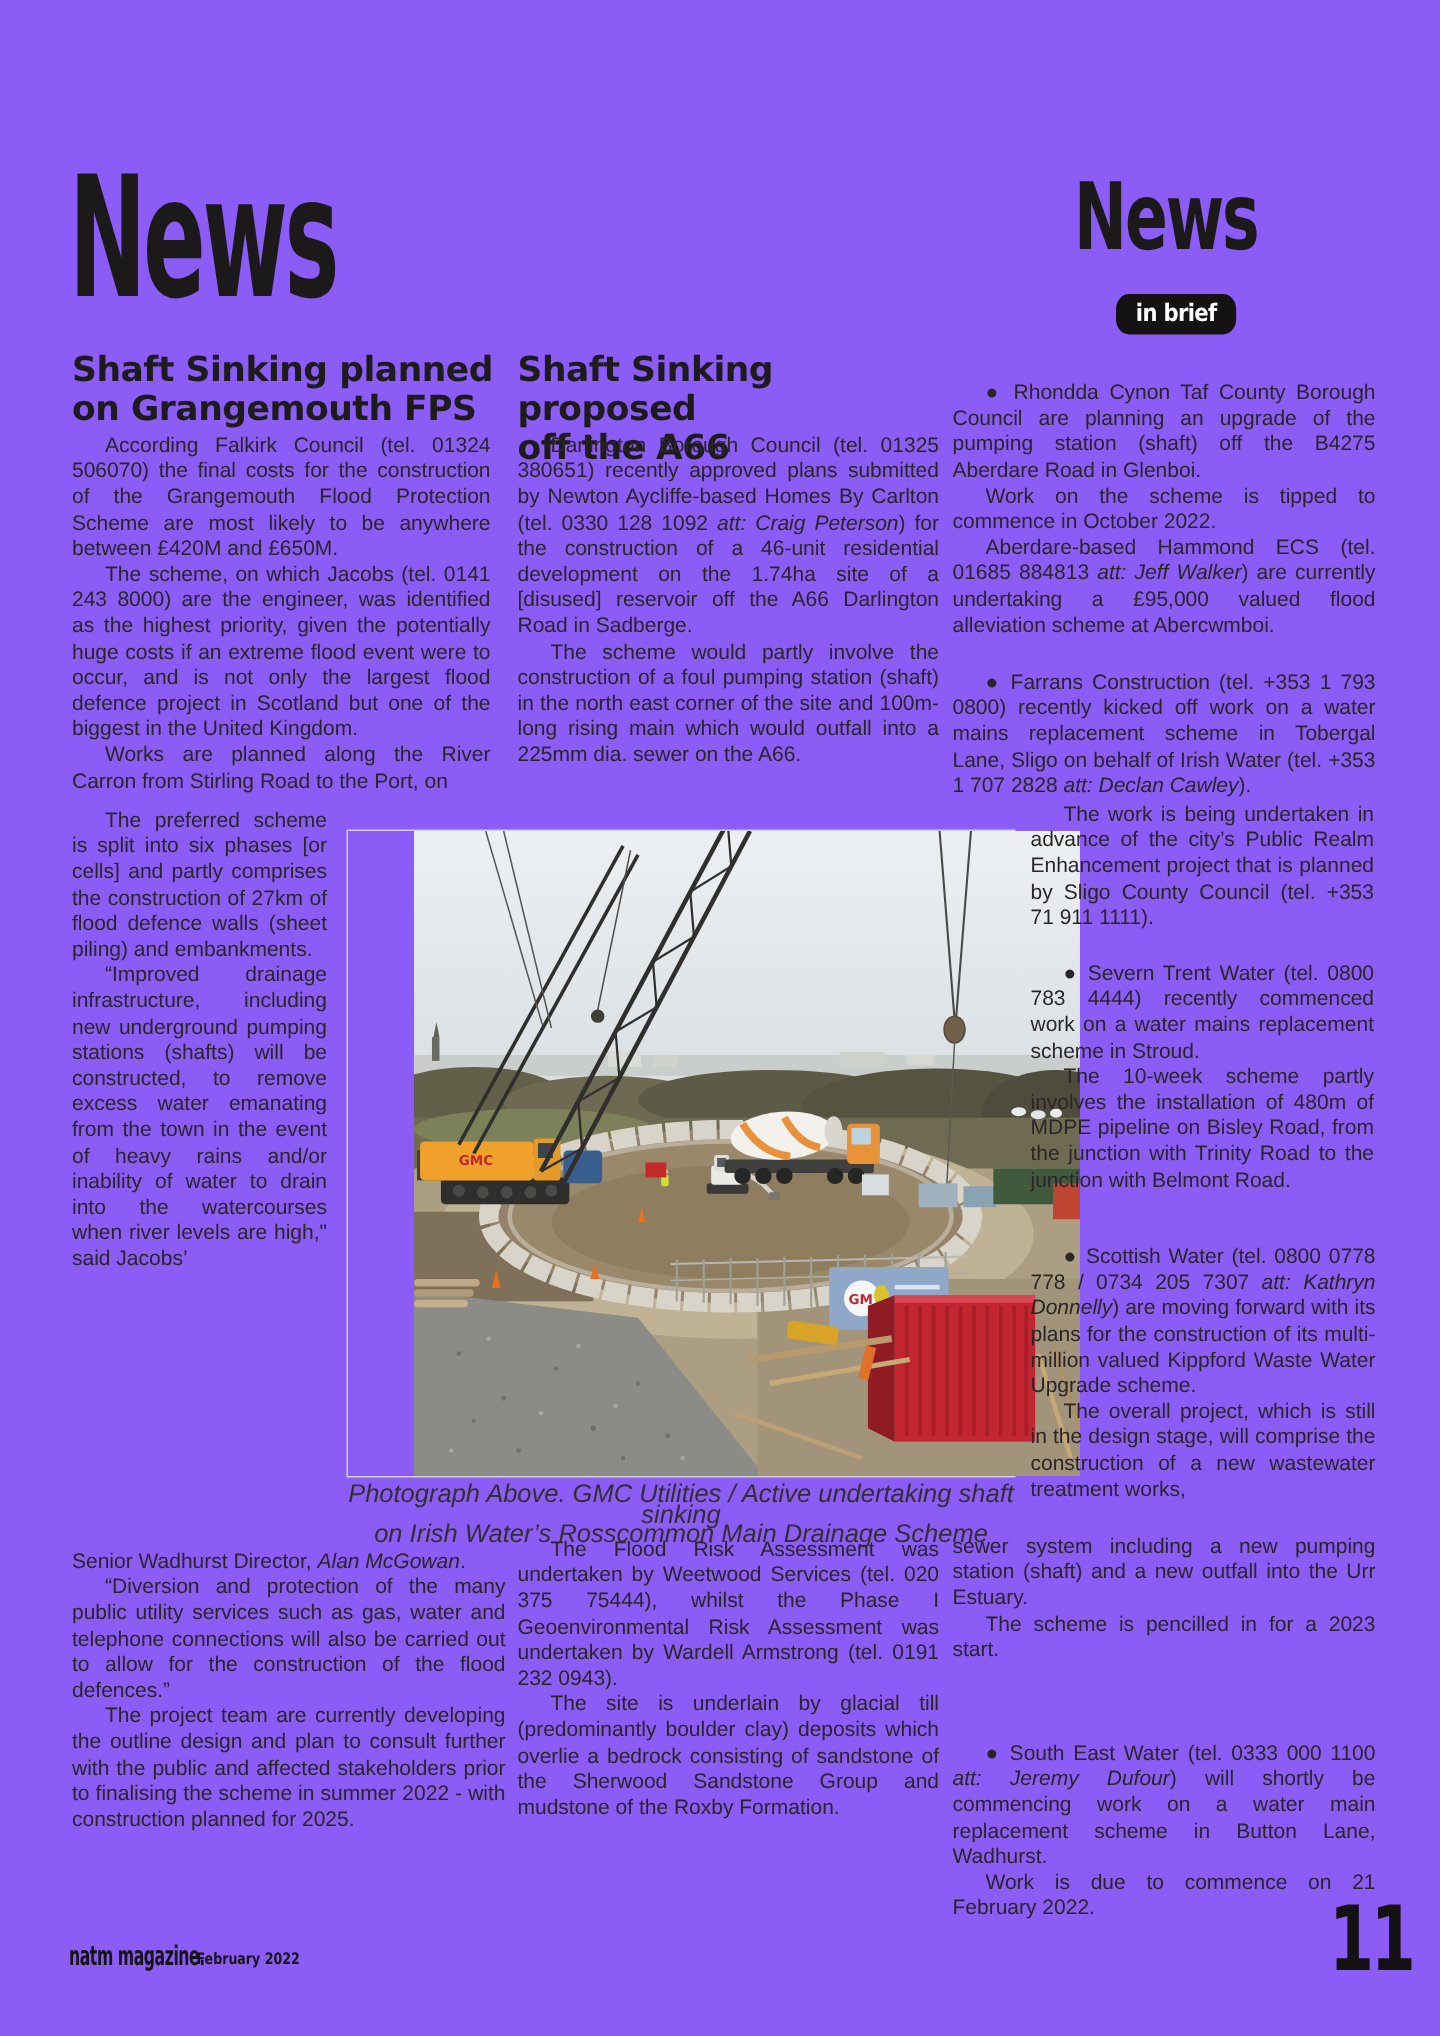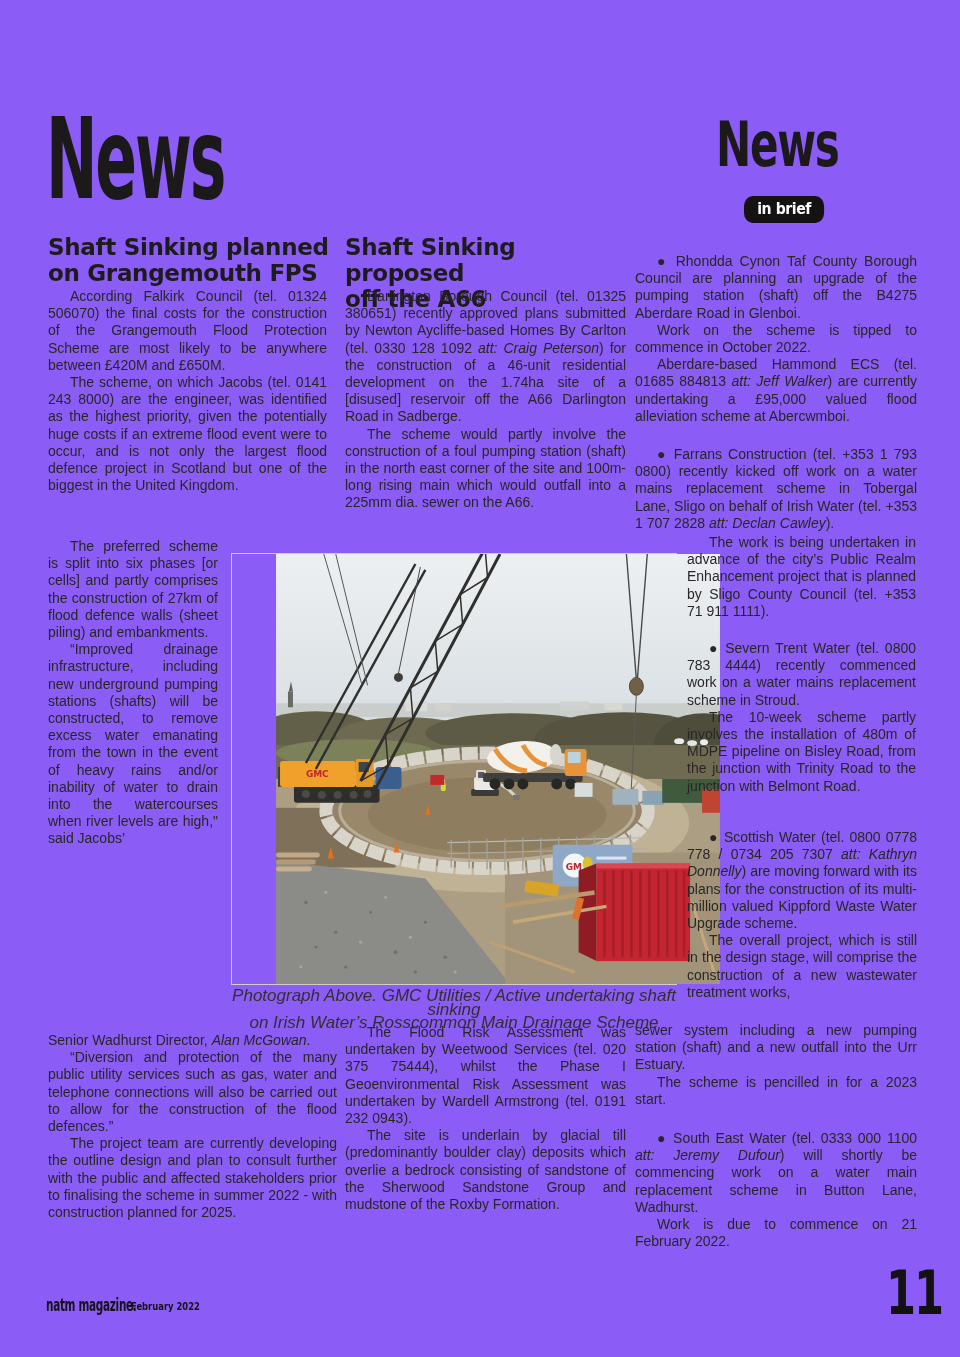--- a/index.html
+++ b/index.html
@@ -43,20 +43,21 @@
 
   <div class="abs news-big" id="news-left">News</div>
   <div class="abs news-big" id="news-right">News</div>
   <div class="abs pill">in brief</div>
 
   <div class="abs h2" style="left:48px;top:234px;width:285px;">Shaft Sinking planned
 on Grangemouth FPS</div>
   <div class="abs body" style="left:48px;top:288px;width:279px;">
     <p>According Falkirk Council (tel. 01324 506070) the final costs for the construction of the Grangemouth Flood Protection Scheme are most likely to be anywhere between £420M and £650M.</p>
     <p>The scheme, on which Jacobs (tel. 0141 243 8000) are the engineer, was identified as the highest priority, given the potentially huge costs if an extreme flood event were to occur, and is not only the largest flood defence project in Scotland but one of the biggest in the United Kingdom.</p>
+    <p>Works are planned along the River Carron from Stirling Road to the Port, on</p>
   </div>
   <div class="abs body" style="left:48px;top:538px;width:170px;">
     <p>The preferred scheme is split into six phases [or cells] and partly comprises the construction of 27km of flood defence walls (sheet piling) and embankments.</p>
     <p>“Improved drainage infrastructure, including new underground pumping stations (shafts) will be constructed, to remove excess water emanating from the town in the event of heavy rains and/or inability of water to drain into the watercourses when river levels are high," said Jacobs’</p>
   </div>
   <div class="abs body" style="left:48px;top:1032px;width:289px;">
     <p class="noindent"><span>Senior Wadhurst Director, </span><i>Alan McGowan</i><span>.</span></p>
     <p>“Diversion and protection of the many public utility services such as gas, water and telephone connections will also be carried out to allow for the construction of the flood defences.”</p>
     <p>The project team are currently developing the outline design and plan to consult further with the public and affected stakeholders prior to finalising the scheme in summer 2022 - with construction planned for 2025.</p>
   </div>
@@ -296,21 +297,21 @@
     <p>The 10-week scheme partly involves the installation of 480m of MDPE pipeline on Bisley Road, from the junction with Trinity Road to the junction with Belmont Road.</p>
   </div>
   <div class="abs body" style="left:687px;top:829px;width:230px;">
     <p><span>● Scottish Water (tel. 0800 0778 778 / 0734 205 7307 </span><i>att: Kathryn Donnelly</i><span>) are moving forward with its plans for the construction of its multi-million valued Kippford Waste Water Upgrade scheme.</span></p>
     <p>The overall project, which is still in the design stage, will comprise the construction of a new wastewater treatment works,</p>
   </div>
   <div class="abs body" style="left:635px;top:1022px;width:282px;">
     <p class="noindent">sewer system including a new pumping station (shaft) and a new outfall into the Urr Estuary.</p>
     <p>The scheme is pencilled in for a 2023 start.</p>
   </div>
-  <div class="abs body" style="left:635px;top:1130px;width:282px;">
+  <div class="abs body" style="left:635px;top:1160px;width:282px;">
     <p><span>● South East Water (tel. 0333 000 1100 </span><i>att: Jeremy Dufour</i><span>) will shortly be commencing work on a water main replacement scheme in Button Lane, Wadhurst.</span></p>
     <p>Work is due to commence on 21 February 2022.</p>
   </div>
 
   <div class="abs" id="footer-logo">natm magazine.</div>
   <div class="abs" id="footer-issue">February 2022</div>
   <div class="abs" id="page-num">11</div>
 
 </div>
 

